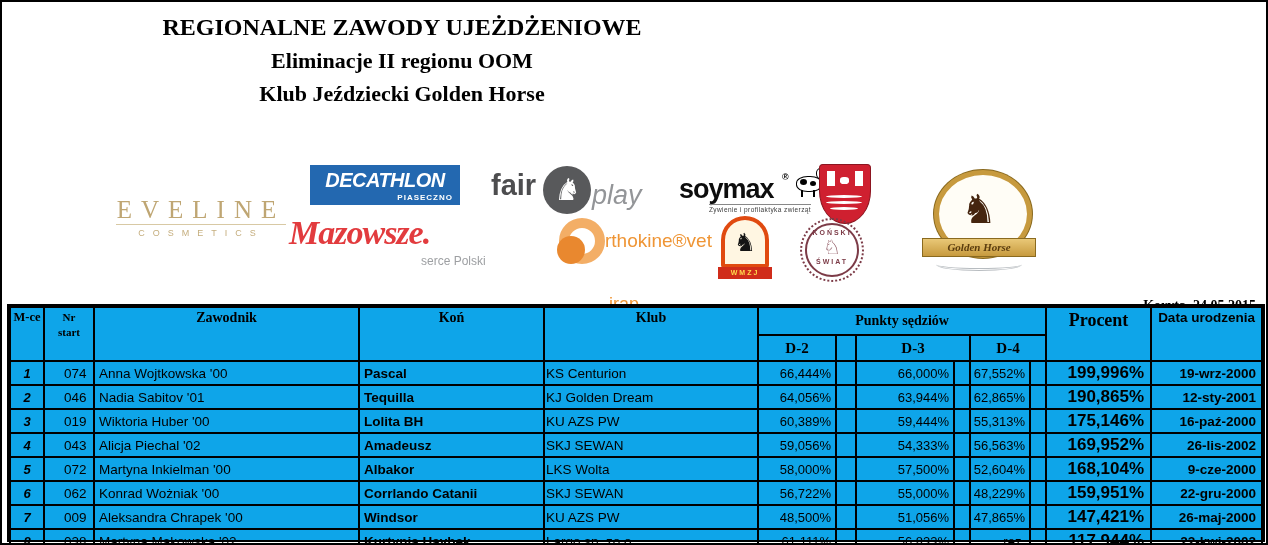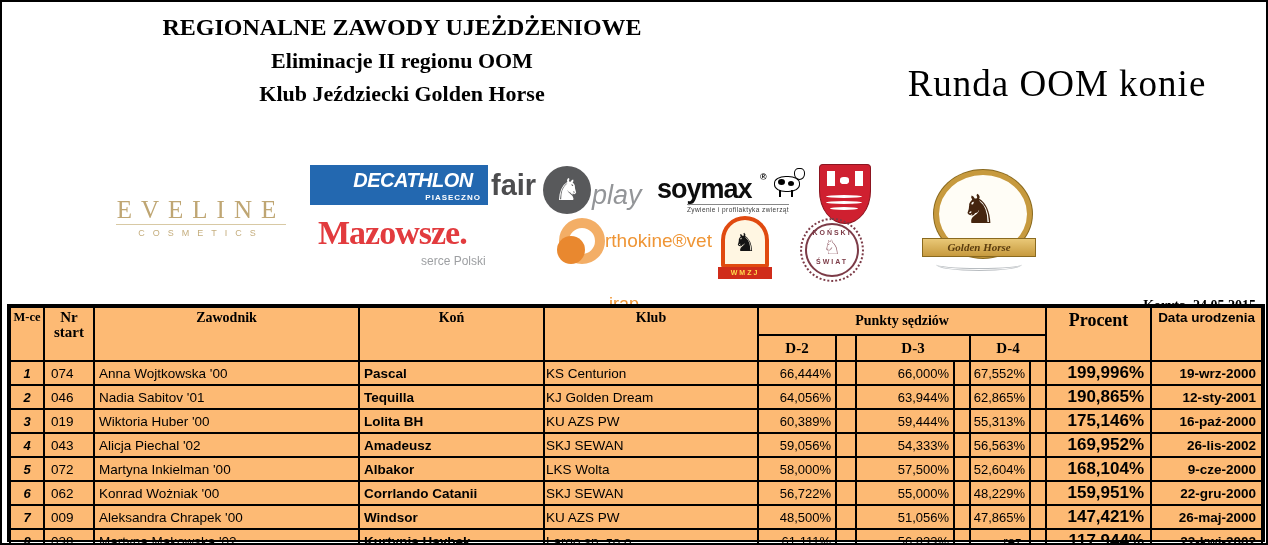--- a/index.html
+++ b/index.html
@@ -25,51 +25,51 @@
     position:absolute; right:10px; top:296px; font-family:"Liberation Serif", serif;
     font-weight:bold; font-size:14px;
   }
   
   .logo { position:absolute; }
   
   #logo-eveline { left:114px; top:194px; width:170px; text-align:center; color:#bfa673; }
   #logo-eveline .ev-name { font-family:"Liberation Serif", serif; font-size:25px; letter-spacing:9px; border-bottom:1px solid #d8c9a4; }
   #logo-eveline .ev-sub  { font-size:9px; letter-spacing:8px; margin-top:3px; color:#c5ae7e; }
   
-  #logo-decathlon { left:308px; top:163px; width:150px; height:40px; background:#2368b0;padding-left:28px; }
+  #logo-decathlon { left:308px; top:163px; width:150px; height:40px; background:#2368b0; }
   #logo-decathlon .dec-name { color:#fff; font-style:italic; font-weight:bold; font-size:20px; text-align:center; padding-top:4px; letter-spacing:-0.5px; }
   #logo-decathlon .dec-sub  { position:absolute; right:7px; bottom:3px; color:#fff; font-size:8px; font-weight:bold; letter-spacing:1px; }
   
   #logo-fairplay { left:489px; top:164px; width:155px; height:54px; }
   #logo-fairplay .fp-word1 { position:absolute; left:0; top:3px; font-size:29px; font-weight:bold; color:#4d4d4f; }
   #logo-fairplay .fp-circle { position:absolute; left:52px; top:0px; width:48px; height:48px; background:#58595b; border-radius:50%; text-align:center; }
   #logo-fairplay .fp-circle span { color:#fff; font-size:30px; line-height:48px; display:inline-block; transform:scaleX(-1); }
   #logo-fairplay .fp-word2 { position:absolute; left:101px; top:14px; font-size:27px; font-style:italic; color:#939598; }
   
-  #logo-soymax { left:655px; top:162px; width:185px; height:50px; }
+  #logo-soymax { left:677px; top:162px; width:185px; height:50px; }
   #logo-soymax .sm-name { position:absolute; left:0; top:10px; font-size:27px; font-weight:bold; letter-spacing:-1px; color:#0d0d0d; }
   #logo-soymax .sm-reg { position:absolute; left:103px; top:8px; font-size:9px; font-weight:bold; }
   #logo-soymax .sm-tagline { position:absolute; left:30px; top:40px; font-size:6.5px; color:#3a3a3a; letter-spacing:0.4px; border-top:1px solid #888; padding-top:1px; }
   .cow { position:absolute; left:115px; top:0px; width:36px; height:34px; }
   .cow-body { position:absolute; left:2px; top:12px; width:24px; height:14px; background:#fff; border:1.5px solid #000; border-radius:45%; }
   .cow-spot1 { position:absolute; left:6px; top:15px; width:7px; height:6px; background:#000; border-radius:50%; }
   .cow-spot2 { position:absolute; left:16px; top:17px; width:6px; height:5px; background:#000; border-radius:50%; }
   .cow-head { position:absolute; left:22px; top:4px; width:9px; height:10px; background:#fff; border:1.5px solid #000; border-radius:50% 50% 60% 60%; }
   .cow-leg1 { position:absolute; left:7px; top:26px; width:2px; height:7px; background:#000; }
   .cow-leg2 { position:absolute; left:19px; top:26px; width:2px; height:7px; background:#000; }
   
   #logo-crest { left:817px; top:162px; width:50px; height:58px; background:#cf2030; border:1px solid #8c1520; border-radius:4px 4px 50% 50% / 4px 4px 55% 55%; }
   #logo-crest .tower { position:absolute; top:6px; width:8px; height:15px; background:#fff; }
   #logo-crest .tw-l { left:7px; } #logo-crest .tw-r { right:7px; }
   #logo-crest .figure { position:absolute; left:20px; top:12px; width:9px; height:7px; background:#fff; border-radius:40%; }
   #logo-crest .wave { position:absolute; left:6px; width:36px; height:3px; background:#fff; border-radius:50%; }
   #logo-crest .w1 { top:30px; } #logo-crest .w2 { top:36px; } #logo-crest .w3 { top:42px; width:28px; left:10px; }
   
   #logo-mazowsze { left:287px; top:212px; width:235px; height:58px; }
-  #logo-mazowsze .mz-name { font-family:"Liberation Serif", serif; font-weight:bold; font-size:34px; color:#e23b3e; letter-spacing:-1px;margin-left:29px; }
+  #logo-mazowsze .mz-name { font-family:"Liberation Serif", serif; font-style:italic; font-weight:bold; font-size:34px; color:#e23b3e; letter-spacing:-1px; }
   #logo-mazowsze .mz-sub { position:absolute; left:132px; top:40px; font-size:12px; color:#9d9fa2; }
   
   #logo-orthokine { left:553px; top:214px; width:195px; height:62px; }
   #logo-orthokine .or-ring { position:absolute; left:4px; top:2px; width:26px; height:26px; border:10px solid #f3ae66; border-radius:50%; }
   #logo-orthokine .or-core { position:absolute; left:2px; top:20px; width:28px; height:28px; background:#e9882f; border-radius:50%; }
   #logo-orthokine .or-line1 { position:absolute; left:50px; top:14px; font-size:19px; color:#ef9535; }
   #logo-orthokine .or-line2 { position:absolute; left:54px; top:36px; font-size:18px; color:#ef9535;margin-top:42px; }
   
   #logo-wmzj { left:719px; top:214px; width:48px; height:63px; }
   #logo-wmzj .wz-arch { position:absolute; left:0; right:0; top:0; bottom:11px; border:4px solid #e04a10; border-radius:24px 24px 3px 3px; background:#fff6e2; }
@@ -83,53 +83,52 @@
   #logo-konski .ks-bottom { font-size:7px; font-weight:bold; letter-spacing:2px; }
   
   #logo-goldenhorse { left:916px; top:168px; width:122px; height:106px; }
   #logo-goldenhorse .gh-oval { position:absolute; left:16px; top:0; width:88px; height:78px; border:5px solid #c79a3e; border-radius:50%; background:#fffdf6; box-shadow:0 0 0 1px #8a6a1f; }
   #logo-goldenhorse .gh-horse { position:absolute; left:0; right:0; top:16px; text-align:center; font-size:40px; color:#45250f; }
   #logo-goldenhorse .gh-banner { position:absolute; left:4px; right:4px; top:68px; height:17px; background:linear-gradient(#e9c877,#c79a3e); border:1px solid #8a6a1f; text-align:center; font-family:"Liberation Serif", serif; font-style:italic; font-weight:bold; font-size:11px; line-height:16px; color:#5a3c0e; }
   #logo-goldenhorse .gh-flourish { position:absolute; top:88px; left:18px; right:18px; height:10px; border-bottom:3px double #9aa0a6; border-radius:50%; opacity:0.7; }
   
   #table-frame {
     position:absolute; left:5px; top:302px; width:1258px; height:238px;
-    border:2px solid #000; box-sizing:border-box; background:#fdba74;
+    border:2px solid #000; box-sizing:border-box; background:#0ea5e9;
   }
   table { border-collapse:collapse; width:1254px; table-layout:fixed; }
   td { border:2px solid #000; overflow:hidden; white-space:nowrap; box-sizing:border-box; }
   thead td { font-family:"Liberation Serif", serif; font-weight:bold; text-align:center; }
   .h-span { vertical-align:top; padding-top:2px; font-size:14px; }
   .h-mce { font-size:12.5px; }
-  .h-nr { line-height:15px; font-size:15px;margin-left:43px; }
+  .h-nr { line-height:15px; font-size:11px;margin-left:43px; }
   .h-punkty { font-size:14px; height:26px; }
   .h-judge { font-size:15px; height:26px; vertical-align:middle; }
   .h-proc { font-size:18px; }
   .h-date { font-family:"Liberation Sans", sans-serif; font-size:13.5px; }
   tbody td { height:20px; font-size:13.5px; vertical-align:middle; }
   .c-mce  { font-weight:bold; font-style:italic; text-align:center; font-size:13px; }
-  .c-nr   { padding-left:6px; }
+  .c-nr   { padding-left:19px; }
   .c-zaw  { padding-left:4px; }
   .c-kon  { padding-left:4px; font-weight:bold;border-radius:9px; }
   .c-klub { }
   .c-score{ text-align:right; padding-right:4px; font-size:13px; }
   .c-proc { text-align:right; padding-right:6px; font-weight:bold; font-size:17px; }
   .c-date { text-align:right; padding-right:5px; font-weight:bold; font-size:13.5px; }
 </style>
 </head>
 <body>
 
 <div id="page">
 
   <div id="title-block">
     <div class="t0">REGIONALNE ZAWODY UJEŻDŻENIOWE</div>
     <div class="t1">Eliminacje II regionu OOM</div>
     <div class="t2">Klub Jeździecki Golden Horse</div>
   </div>
-  <div id="round-label">Runda OOM konie</div>
   <div id="place-date">Koryta, 24,05,2015</div>
 
   <div class="logo" id="logo-eveline">
     <div class="ev-name">EVELINE</div>
     <div class="ev-sub">COSMETICS</div>
   </div>
 
   <div class="logo" id="logo-decathlon">
     <div class="dec-name">DECATHLON</div>
     <div class="dec-sub">PIASECZNO</div>

